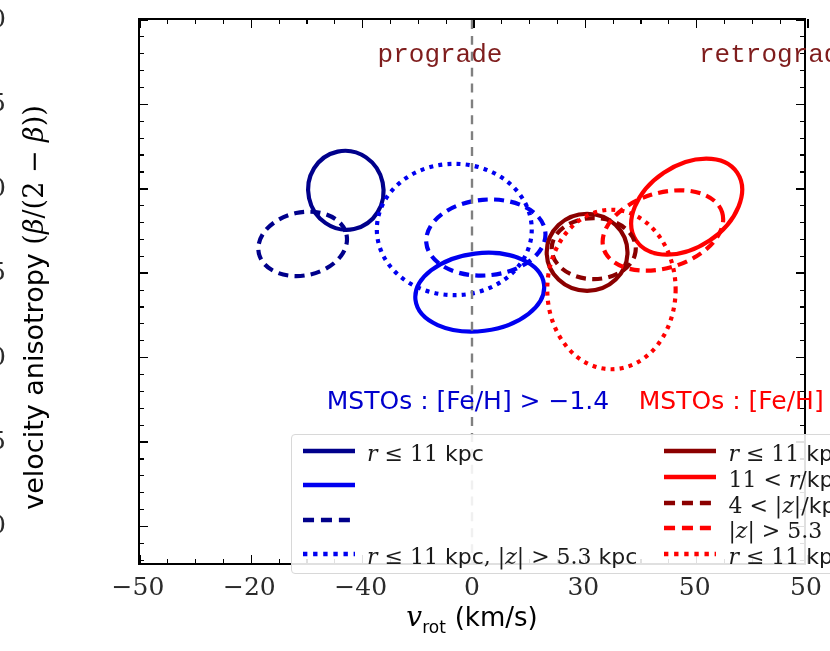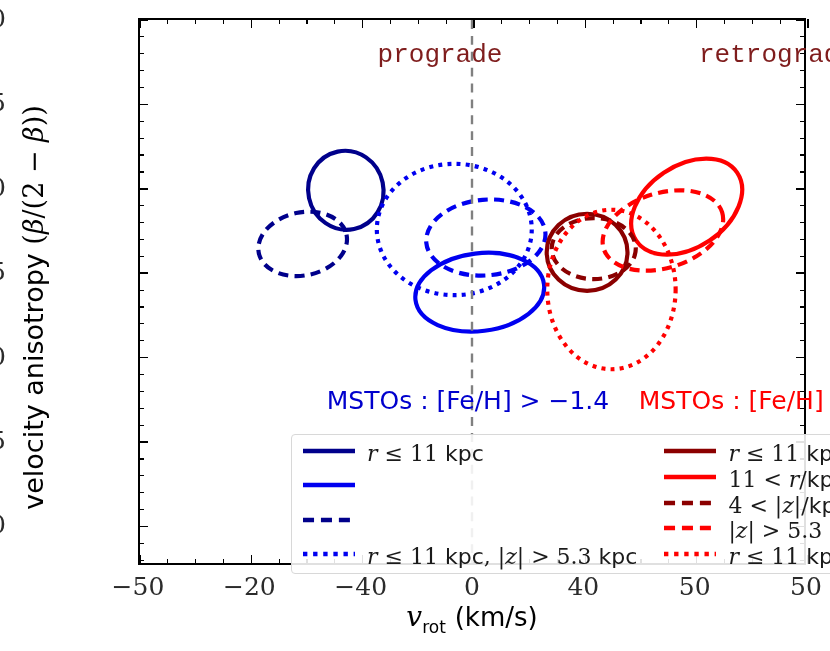--- a/index.html
+++ b/index.html
@@ -104,21 +104,21 @@
       <div class="ylabel-t" style="top: 355.654px;">0.00</div>
       <div class="ylabel-t" style="top: 440.068px;">−0.25</div>
       <div class="ylabel-t" style="top: 524.481px;">−0.50</div>
     </div>
 
   <div id="xtick-labels">
       <div class="xlabel" style="left: 138px;">−50</div>
       <div class="xlabel" style="left: 249.333px;">−20</div>
       <div class="xlabel" style="left: 360.667px;">−40</div>
       <div class="xlabel" style="left: 472px;">0</div>
-      <div class="xlabel" style="left: 583.333px;">40</div>
+      <div class="xlabel" style="left: 583.333px;">30</div>
       <div class="xlabel" style="left: 694.667px;">50</div>
       <div class="xlabel" style="left: 806px;">50</div>
     </div>
 
   <div id="xaxis-title">
     <span class="vsym">v</span><span class="sub">rot</span>
     <span class="unit">(km/s)</span>
   </div>
 
   <div id="yaxis-title">

